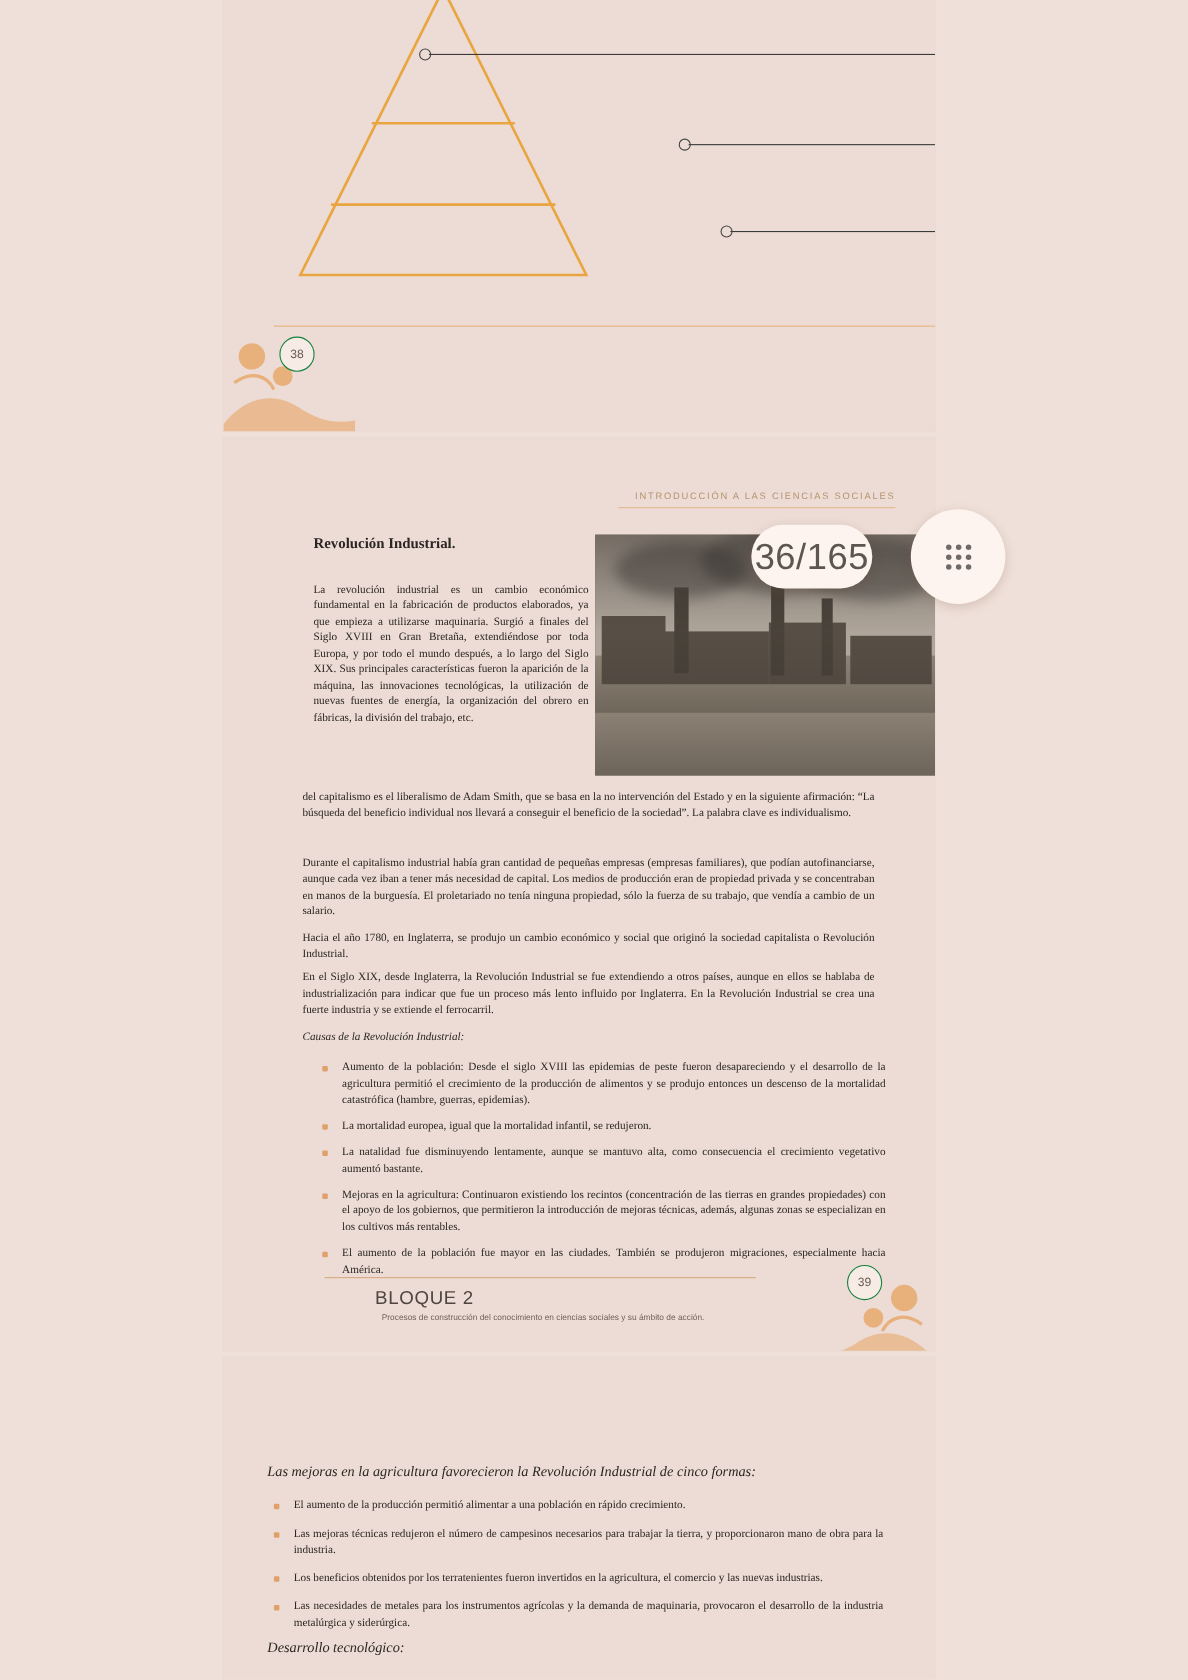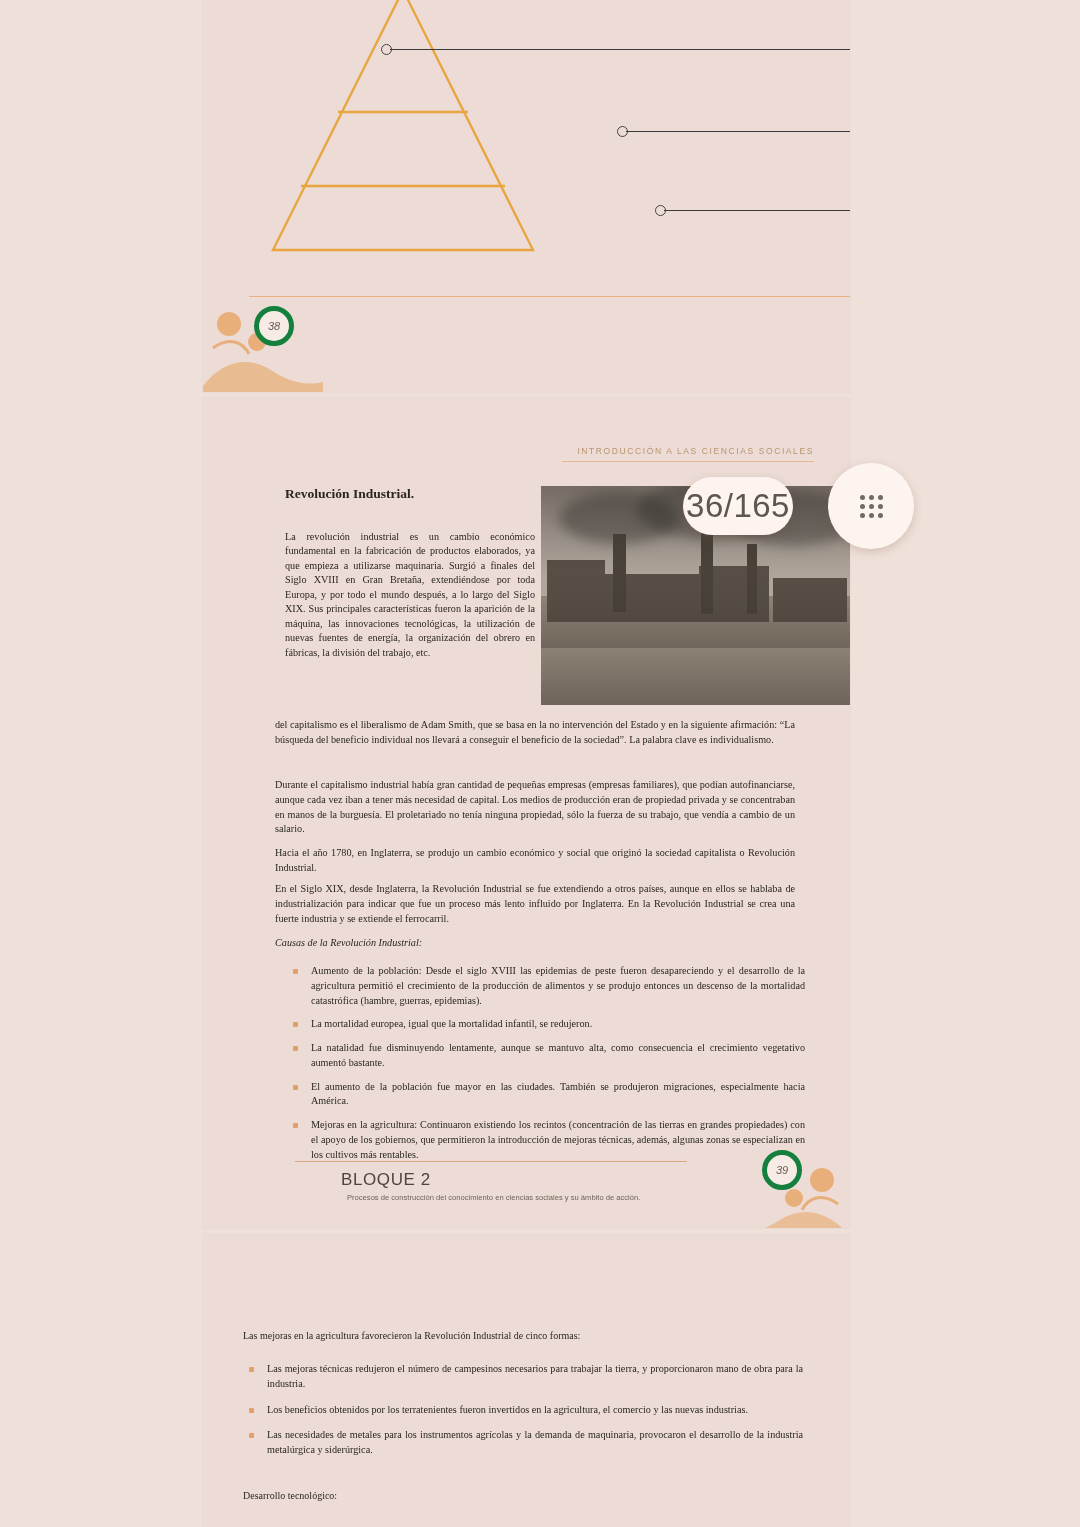--- a/index.html
+++ b/index.html
@@ -52,25 +52,25 @@
   }
   .hr-rule {
     position: absolute;
     border-top: 1px solid #e8b27c;
   }
   .folio {
     position: absolute;
     width: 30px; height: 30px;
     border-radius: 50%;
     background: #f6ebe5;
-    border: 5px solid #15803d;
+    border: 1px solid #15803d;
     color: #6a5a53;
     font-family: "Liberation Sans", sans-serif;
     font-size: 11px;
-    display: flex; align-items: center; justify-content: center; font-style: italic;
+    display: flex; align-items: center; justify-content: center;
   }
 
   
   #page-39 { top: 398px; height: 830px; }
   .eyebrow {
     position: absolute;
     right: 36px; top: 48px;
     font-family: "Liberation Sans", sans-serif;
     font-size: 8.5px;
     letter-spacing: 1.6px;
@@ -183,21 +183,22 @@
   }
   .footer-title { font-size: 17px; letter-spacing: 0.6px; color: #4f4540; margin-left: 10px; }
   .footer-sub { font-size: 7.6px; color: #6f625a; margin-top: 3px; margin-left: 16px; }
 
   
   #page-40 { top: 1234px; height: 293px; }
   .italic-lead {
     position: absolute;
     left: 40px;
     width: 560px;
-    font-size: 10px;
+    font-size: 13px;
+    font-style: italic;
     color: #2b2622;
   }
   ul.bul2 {
     position: absolute;
     left: 40px;
     width: 560px;
     margin: 0; padding: 0;
     list-style: none;
     font-size: 10.2px;
     line-height: 1.45;
@@ -327,22 +328,22 @@
       <div class="wide-text" style="top:380px;">Durante el capitalismo industrial había gran cantidad de pequeñas empresas (empresas familiares), que podían autofinanciarse, aunque cada vez iban a tener más necesidad de capital. Los medios de producción eran de propiedad privada y se concentraban en manos de la burguesía. El proletariado no tenía ninguna propiedad, sólo la fuerza de su trabajo, que vendía a cambio de un salario.</div>
       <div class="wide-text" style="top:448px;">Hacia el año 1780, en Inglaterra, se produjo un cambio económico y social que originó la sociedad capitalista o Revolución Industrial.</div>
       <div class="wide-text" style="top:538px; font-style:italic;">Causas de la Revolución Industrial:</div>
 
       <div class="wide-text" style="top:484px;">En el Siglo XIX, desde Inglaterra, la Revolución Industrial se fue extendiendo a otros países, aunque en ellos se hablaba de industrialización para indicar que fue un proceso más lento influido por Inglaterra. En la Revolución Industrial se crea una fuerte industria y se extiende el ferrocarril.</div>
 
       <ul class="bul" style="top:566px;">
         <li>Aumento de la población: Desde el siglo XVIII las epidemias de peste fueron desapareciendo y el desarrollo de la agricultura permitió el crecimiento de la producción de alimentos y se produjo entonces un descenso de la mortalidad catastrófica (hambre, guerras, epidemias).</li>
         <li>La mortalidad europea, igual que la mortalidad infantil, se redujeron.</li>
         <li>La natalidad fue disminuyendo lentamente, aunque se mantuvo alta, como consecuencia el crecimiento vegetativo aumentó bastante.</li>
+        <li>Mejoras en la agricultura: Continuaron existiendo los recintos (concentración de las tierras en grandes propiedades) con el apoyo de los gobiernos, que permitieron la introducción de mejoras técnicas, además, algunas zonas se especializan en los cultivos más rentables.</li>
         <li>El aumento de la población fue mayor en las ciudades. También se produjeron migraciones, especialmente hacia América.</li>
-        <li>Mejoras en la agricultura: Continuaron existiendo los recintos (concentración de las tierras en grandes propiedades) con el apoyo de los gobiernos, que permitieron la introducción de mejoras técnicas, además, algunas zonas se especializan en los cultivos más rentables.</li>
       </ul>
 
       <div class="footer-rule" style="top:763px;"></div>
       <div class="footer-block" style="top:772px;">
         <div class="footer-title">BLOQUE 2</div>
         <div class="footer-sub">Procesos de construcción del conocimiento en ciencias sociales y su ámbito de acción.</div>
       </div>
 
       <div class="flourish" style="right:0px; top:742px; width:140px;">
         <svg width="140" height="110" viewBox="0 0 140 110">
@@ -357,20 +358,21 @@
 
       <div class="folio" style="right:48px; top:752px;">39</div>
     </div>
   </div>
 
   <div class="page" id="page-40">
     <div class="page-inner">
       <div class="italic-lead" style="top:96px;">Las mejoras en la agricultura favorecieron la Revolución Industrial de cinco formas:</div>
 
       <ul class="bul2" style="top:128px;">
+        <li>El aumento de la producción permitió alimentar a una población en rápido crecimiento.</li>
         <li>Las mejoras técnicas redujeron el número de campesinos necesarios para trabajar la tierra, y proporcionaron mano de obra para la industria.</li>
         <li>Los beneficios obtenidos por los terratenientes fueron invertidos en la agricultura, el comercio y las nuevas industrias.</li>
         <li>Las necesidades de metales para los instrumentos agrícolas y la demanda de maquinaria, provocaron el desarrollo de la industria metalúrgica y siderúrgica.</li>
       </ul>
 
       <div class="italic-lead" style="top:256px;">Desarrollo tecnológico:</div>
     </div>
   </div>
 
   <div id="page-indicator">36/165</div>

